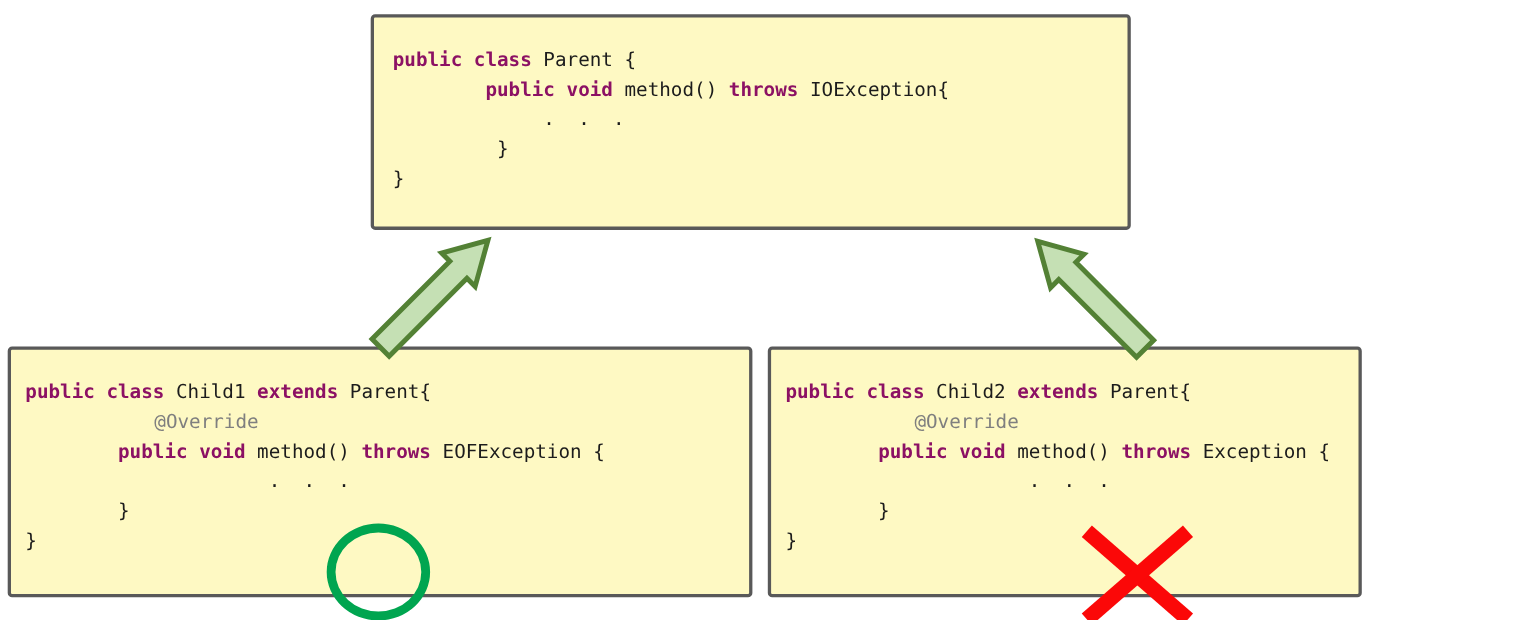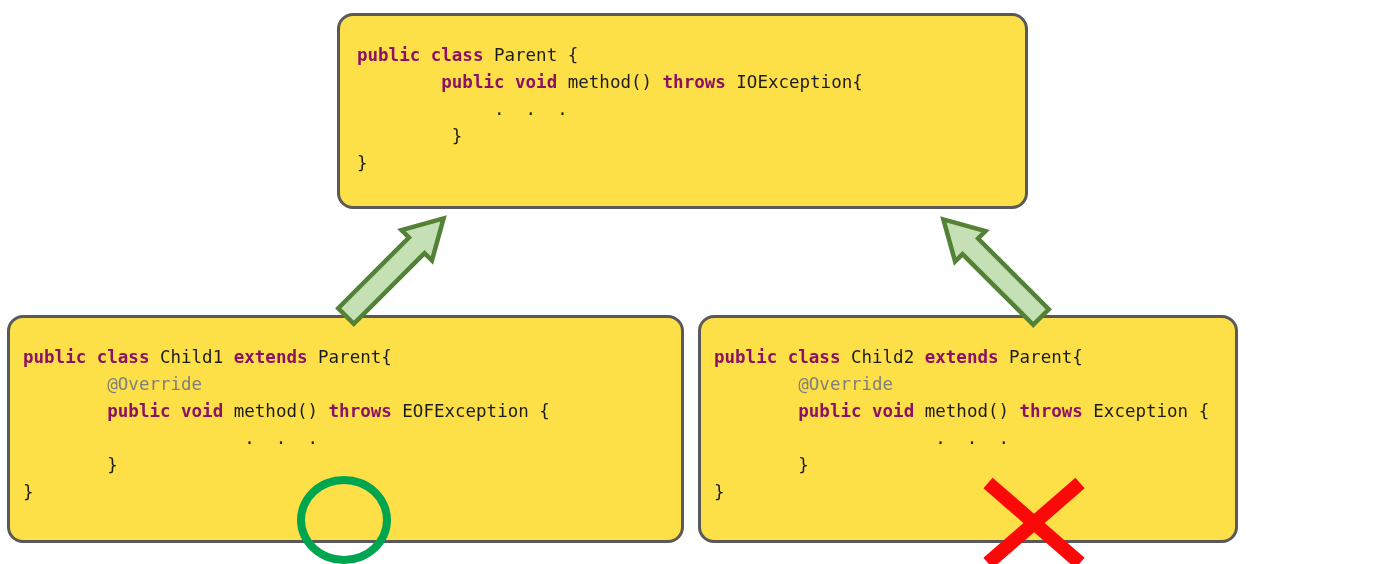--- a/index.html
+++ b/index.html
@@ -7,42 +7,42 @@
   .canvas {
     position: relative;
     width: 1382px;
     height: 564px;
     background: #ffffff;
     overflow: hidden;
     font-family: "DejaVu Sans Mono", monospace;
   }
   .code-box {
     position: absolute;
-    background: #fde047;
+    background: #fef9c3;
     border: 3px solid #595959;
-    border-radius: 16px;
+    border-radius: 4px;
   }
   #parent-box { left: 337px; top: 13px;  width: 691px; height: 196px; }
   #child1-box { left: 7px;   top: 315px; width: 677px; height: 228px; }
   #child2-box { left: 698px; top: 315px; width: 540px; height: 228px; }
 
   pre.code {
     margin: 0;
     font-family: "DejaVu Sans Mono", monospace;
     font-size: 17.5px;
     line-height: 27px;
     color: #1c1c1c;
     white-space: pre;
   }
   #parent-box pre.code { padding: 26px 6px 0 17px; }
   #child1-box pre.code,
   #child2-box pre.code { padding: 26px 6px 0 13px; }
 
   .tok-kw { color: #8c1164; font-weight: bold; }
-  .tok-gr { color: #7f7f7f; }
+  .tok-gr { color: #7f7f7f; margin-left: 33px; }
   .tok-p  { color: inherit; }
 
   svg.overlay {
     position: absolute;
     left: 0; top: 0;
     pointer-events: none;
   }
   .arrow {
     fill: #c5e0b4;
     stroke: #538135;

